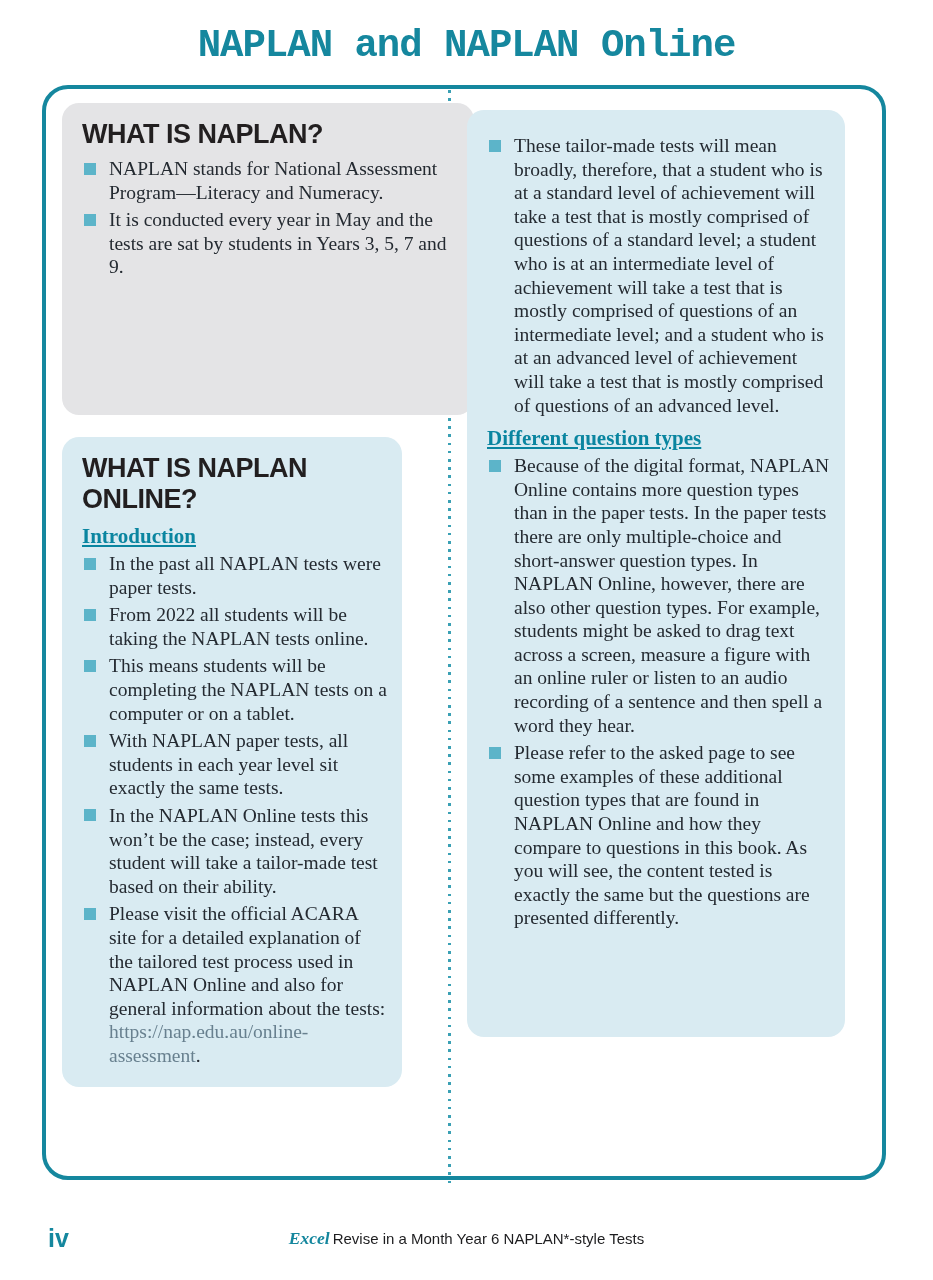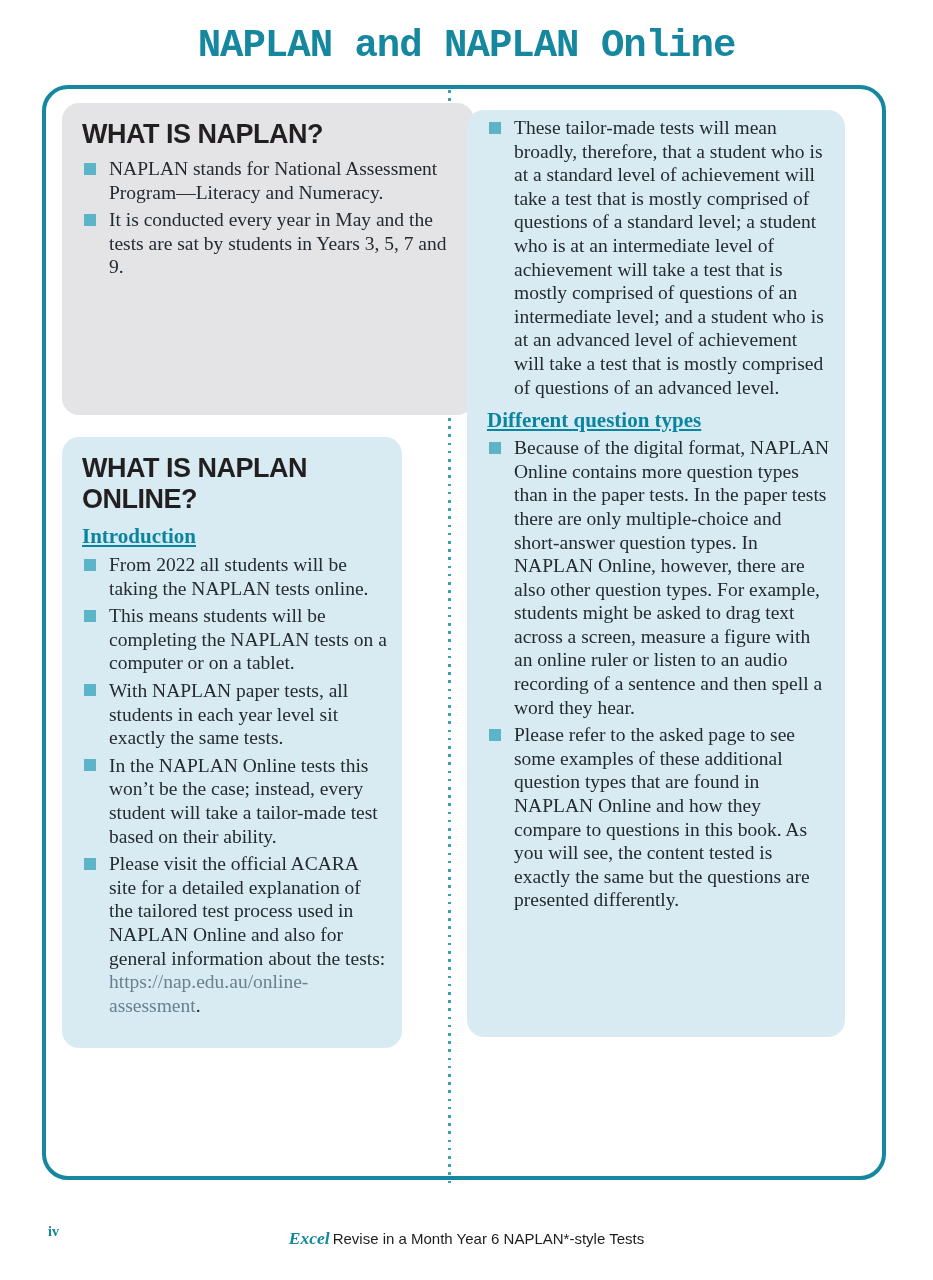--- a/index.html
+++ b/index.html
@@ -26,21 +26,21 @@
       transparent 2.6px, transparent 8.2px);
   }
   .box{
     position:absolute;box-sizing:border-box;border-radius:17px;
     padding:16px 14px 16px 20px;
   }
   .box.gray{background:#e4e4e6;}
   .box.blue{background:#d9ebf2;}
   .box-naplan{left:62px;top:103px;width:412px;min-height:312px;}
   .box-online{left:62px;top:437px;width:340px;min-height:611px;}
-  .box-right{left:467px;top:110px;width:378px;min-height:927px;padding-top:3px;}
+  .box-right{left:467px;top:110px;width:378px;min-height:927px;padding-top:21px;}
   h2.box-heading{
     margin:0 0 7px 0;font-family:"Liberation Sans",sans-serif;
     font-size:27px;font-weight:800;letter-spacing:-0.5px;color:#221f20;
   }
   h3.sub-heading{
     margin:9px 0 3px 0;font-family:"Liberation Serif",serif;
     font-size:21px;font-weight:bold;color:var(--teal2,#0a85a0);text-decoration:underline;
   }
   ul.bullet-list{margin:0;padding:0;list-style:none;}
   li.bullet{
@@ -50,21 +50,21 @@
   .sq{
     position:absolute;left:2px;top:5.5px;width:12px;height:12px;
     background:var(--bullet,#5cb4c9);
   }
   a.link{color:#68808f;text-decoration:none;cursor:pointer;}
   .footer{
     position:absolute;left:0;top:1222px;width:933px;height:40px;
   }
   .page-num{
     position:absolute;left:48px;top:2px;
-    font-family:Liberation Serif, serif;font-size:14px;font-weight:bold;
+    font-family:Liberation Sans, sans-serif;font-size:25px;font-weight:bold;
     color:var(--teal,#15879e);
   }
   .footer-center{
     position:absolute;left:0;top:6px;width:933px;text-align:center;
     font-family:"Liberation Sans",sans-serif;font-size:15px;color:#1d1d1f;
   }
   .brand{
     font-family:"Liberation Serif",serif;font-style:italic;font-weight:bold;
     font-size:17.5px;color:var(--teal,#15879e);margin-right:3px;
   }
@@ -82,21 +82,21 @@
   <ul class="bullet-list">
       <li class="bullet"><span class="sq"></span><span>NAPLAN stands for National Assessment Program—Literacy and Numeracy.</span></li>
       <li class="bullet"><span class="sq"></span><span>It is conducted every year in May and the tests are sat by students in Years 3, 5, 7 and 9.</span></li>
     </ul>
 </section>
 
 <section class="box blue box-online">
   <h2 class="box-heading">WHAT IS NAPLAN ONLINE?</h2>
   <h3 class="sub-heading">Introduction</h3>
   <ul class="bullet-list">
-      <li class="bullet"><span class="sq"></span></li>
+      <li class="bullet"><span class="sq"></span><span>In the past all NAPLAN tests were paper tests.</span></li>
       <li class="bullet"><span class="sq"></span><span>From 2022 all students will be taking the NAPLAN tests online.</span></li>
       <li class="bullet"><span class="sq"></span><span>This means students will be completing the NAPLAN tests on a computer or on a tablet.</span></li>
     </ul>
   <ul class="bullet-list">
       <li class="bullet"><span class="sq"></span><span>With NAPLAN paper tests, all students in each year level sit exactly the same tests.</span></li>
       <li class="bullet"><span class="sq"></span><span>In the NAPLAN Online tests this won’t be the case; instead, every student will take a tailor-made test based on their ability.</span></li>
       <li class="bullet"><span class="sq"></span><span>Please visit the official ACARA site for a detailed explanation of the tailored test process used in NAPLAN Online and also for general information about the tests: <a class="link">https://nap.edu.au/online-assessment</a>.</span></li>
     </ul>
 </section>
 

